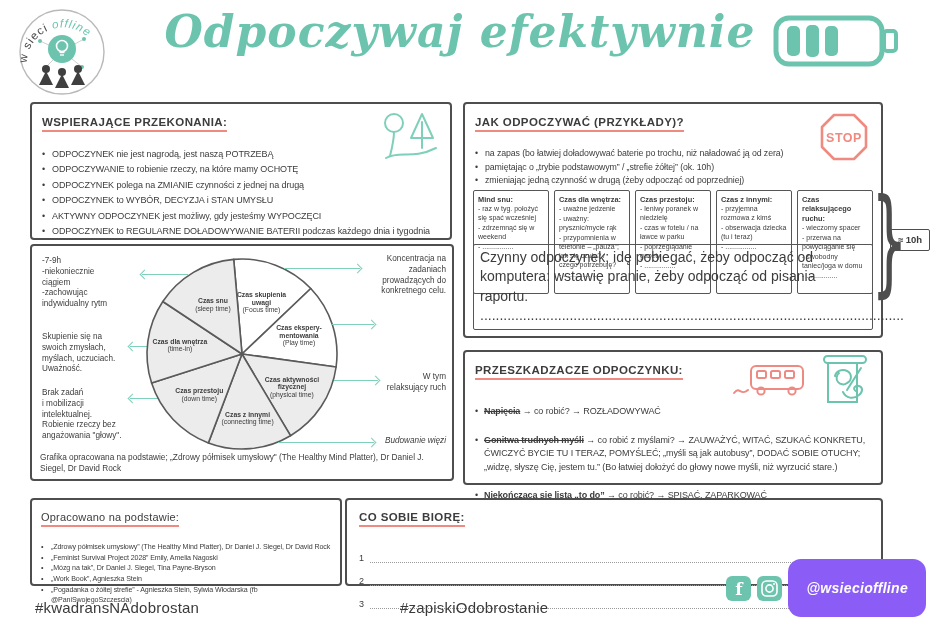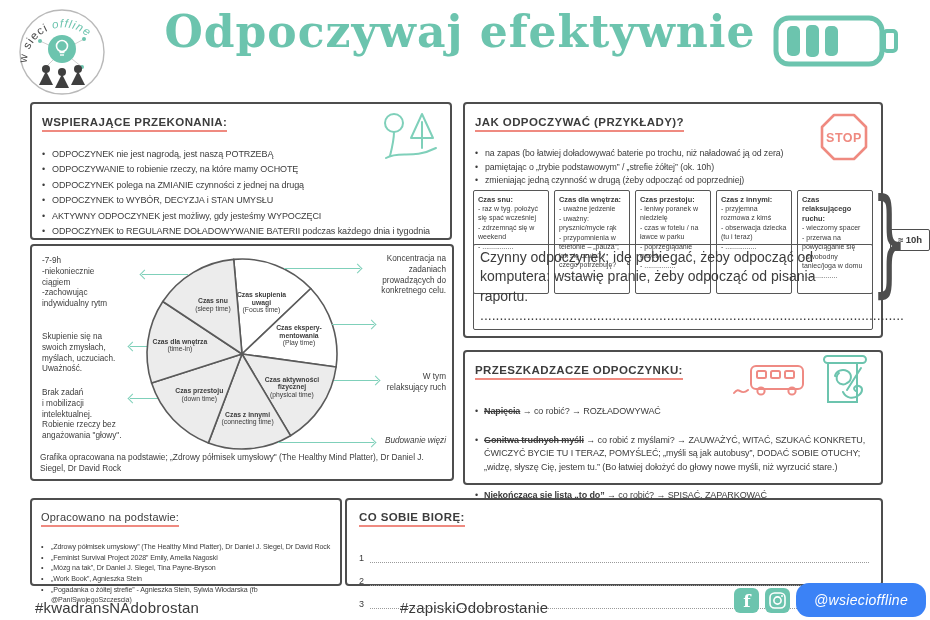--- a/index.html
+++ b/index.html
@@ -4,21 +4,21 @@
 <style>
   html,body{margin:0;padding:0;background:#e9e9e9;}
   #page{position:relative;width:930px;height:620px;background:#ffffff;
         font-family:"Liberation Sans",sans-serif;color:#3c3c3c;overflow:hidden;margin:0 auto;}
   .box{position:absolute;background:#fff;border:2px solid #4e4e4e;border-radius:4px;box-sizing:border-box;}
   .hd{font-weight:bold;font-size:11.5px;letter-spacing:.4px;display:inline-block;
       border-bottom:2px solid #ef8a80;padding-bottom:2px;margin:0 0 13px 0;}
   .hd.script{font-weight:normal;font-size:11px;letter-spacing:.2px;}
   
   #title{position:absolute;left:150px;top:6px;width:620px;text-align:center;
-         font-family:"DejaVu Serif",serif;font-weight:bold;
+         font-family:"DejaVu Serif",serif;font-style:italic;font-weight:bold;
          font-size:44px;color:#6cc4ae;letter-spacing:1px;}
   
   ul.blist{list-style:none;margin:2px 0 0 0;padding:0;}
   ul.blist li{position:relative;padding-left:10px;}
   ul.blist li::before{content:"•";position:absolute;left:0;top:0;}
   #beliefs ul.blist li{font-size:9px;line-height:1.72;letter-spacing:-.1px;}
   #howto ul.blist li{font-size:8.8px;line-height:1.55;letter-spacing:-.1px;}
   
   #cols{position:absolute;left:8px;top:86px;right:8px;display:flex;gap:5px;}
   .rest-col{flex:1 1 0;border:1.5px solid #565656;border-radius:2px;padding:4px 4px;
@@ -50,23 +50,23 @@
   #sources ul.blist li{font-size:7.1px;line-height:1.5;letter-spacing:-.1px;}
   
   .tk-row{display:flex;align-items:flex-end;gap:6px;margin-top:12px;}
   .tk-num{font-size:9px;}
   .tk-dots{flex:1;border-bottom:1.5px dotted #9a9a9a;height:10px;}
   
   .hashtag{position:absolute;bottom:4px;font-size:15px;letter-spacing:.2px;color:#3a3a3a;}
   #social{position:absolute;right:4px;bottom:3px;display:flex;align-items:center;gap:6px;}
   .sq{width:25px;height:25px;border-radius:6px;background:#6cc4ae;display:flex;
       align-items:center;justify-content:center;}
-  #handle-pill{height:26px;border-radius:13px;background:#3b82f6;color:#fff;
-               font-style:italic;font-weight:normal;font-size:14px;line-height:26px;
-               padding:4px 18px;letter-spacing:.3px;}
+  #handle-pill{height:26px;border-radius:13px;background:#8b5cf6;color:#fff;
+               font-style:italic;font-weight:bold;font-size:14px;line-height:26px;
+               padding:16px 18px;letter-spacing:.3px;}
   svg{display:block;}
 </style>
 </head>
 <body>
 
 <div id="page">
 
   <svg style="position:absolute;left:16px;top:5px" width="92" height="92" viewBox="0 0 92 92">
     <circle cx="46" cy="47" r="42" fill="none" stroke="#b9b9b9" stroke-width="1.4"></circle>
     <defs>
@@ -135,21 +135,21 @@
     </svg>
     <ul class="blist" style="width:330px;">
 
     <li>na zapas (bo łatwiej doładowywać baterie po trochu, niż naładować ją od zera)</li>
         <li>pamiętając o „trybie podstawowym” / „strefie żółtej” (ok. 10h)</li>
         <li>zmieniając jedną czynność w drugą (żeby odpocząć od poprzedniej)</li>
       </ul>
     <div id="cols">
 
         <div class="rest-col">
-          <span class="ct">Czas snu:</span>
+          <span class="ct">Mind snu:</span>
           <div>
             <div class="col-line">- raz w tyg. położyć się spać wcześniej</div>
             <div class="col-line">- zdrzemnąć się w weekend</div>
             <div class="col-line">- ................</div>
           </div>
         </div>
 
         <div class="rest-col">
           <span class="ct">Czas dla wnętrza:</span>
           <div>

